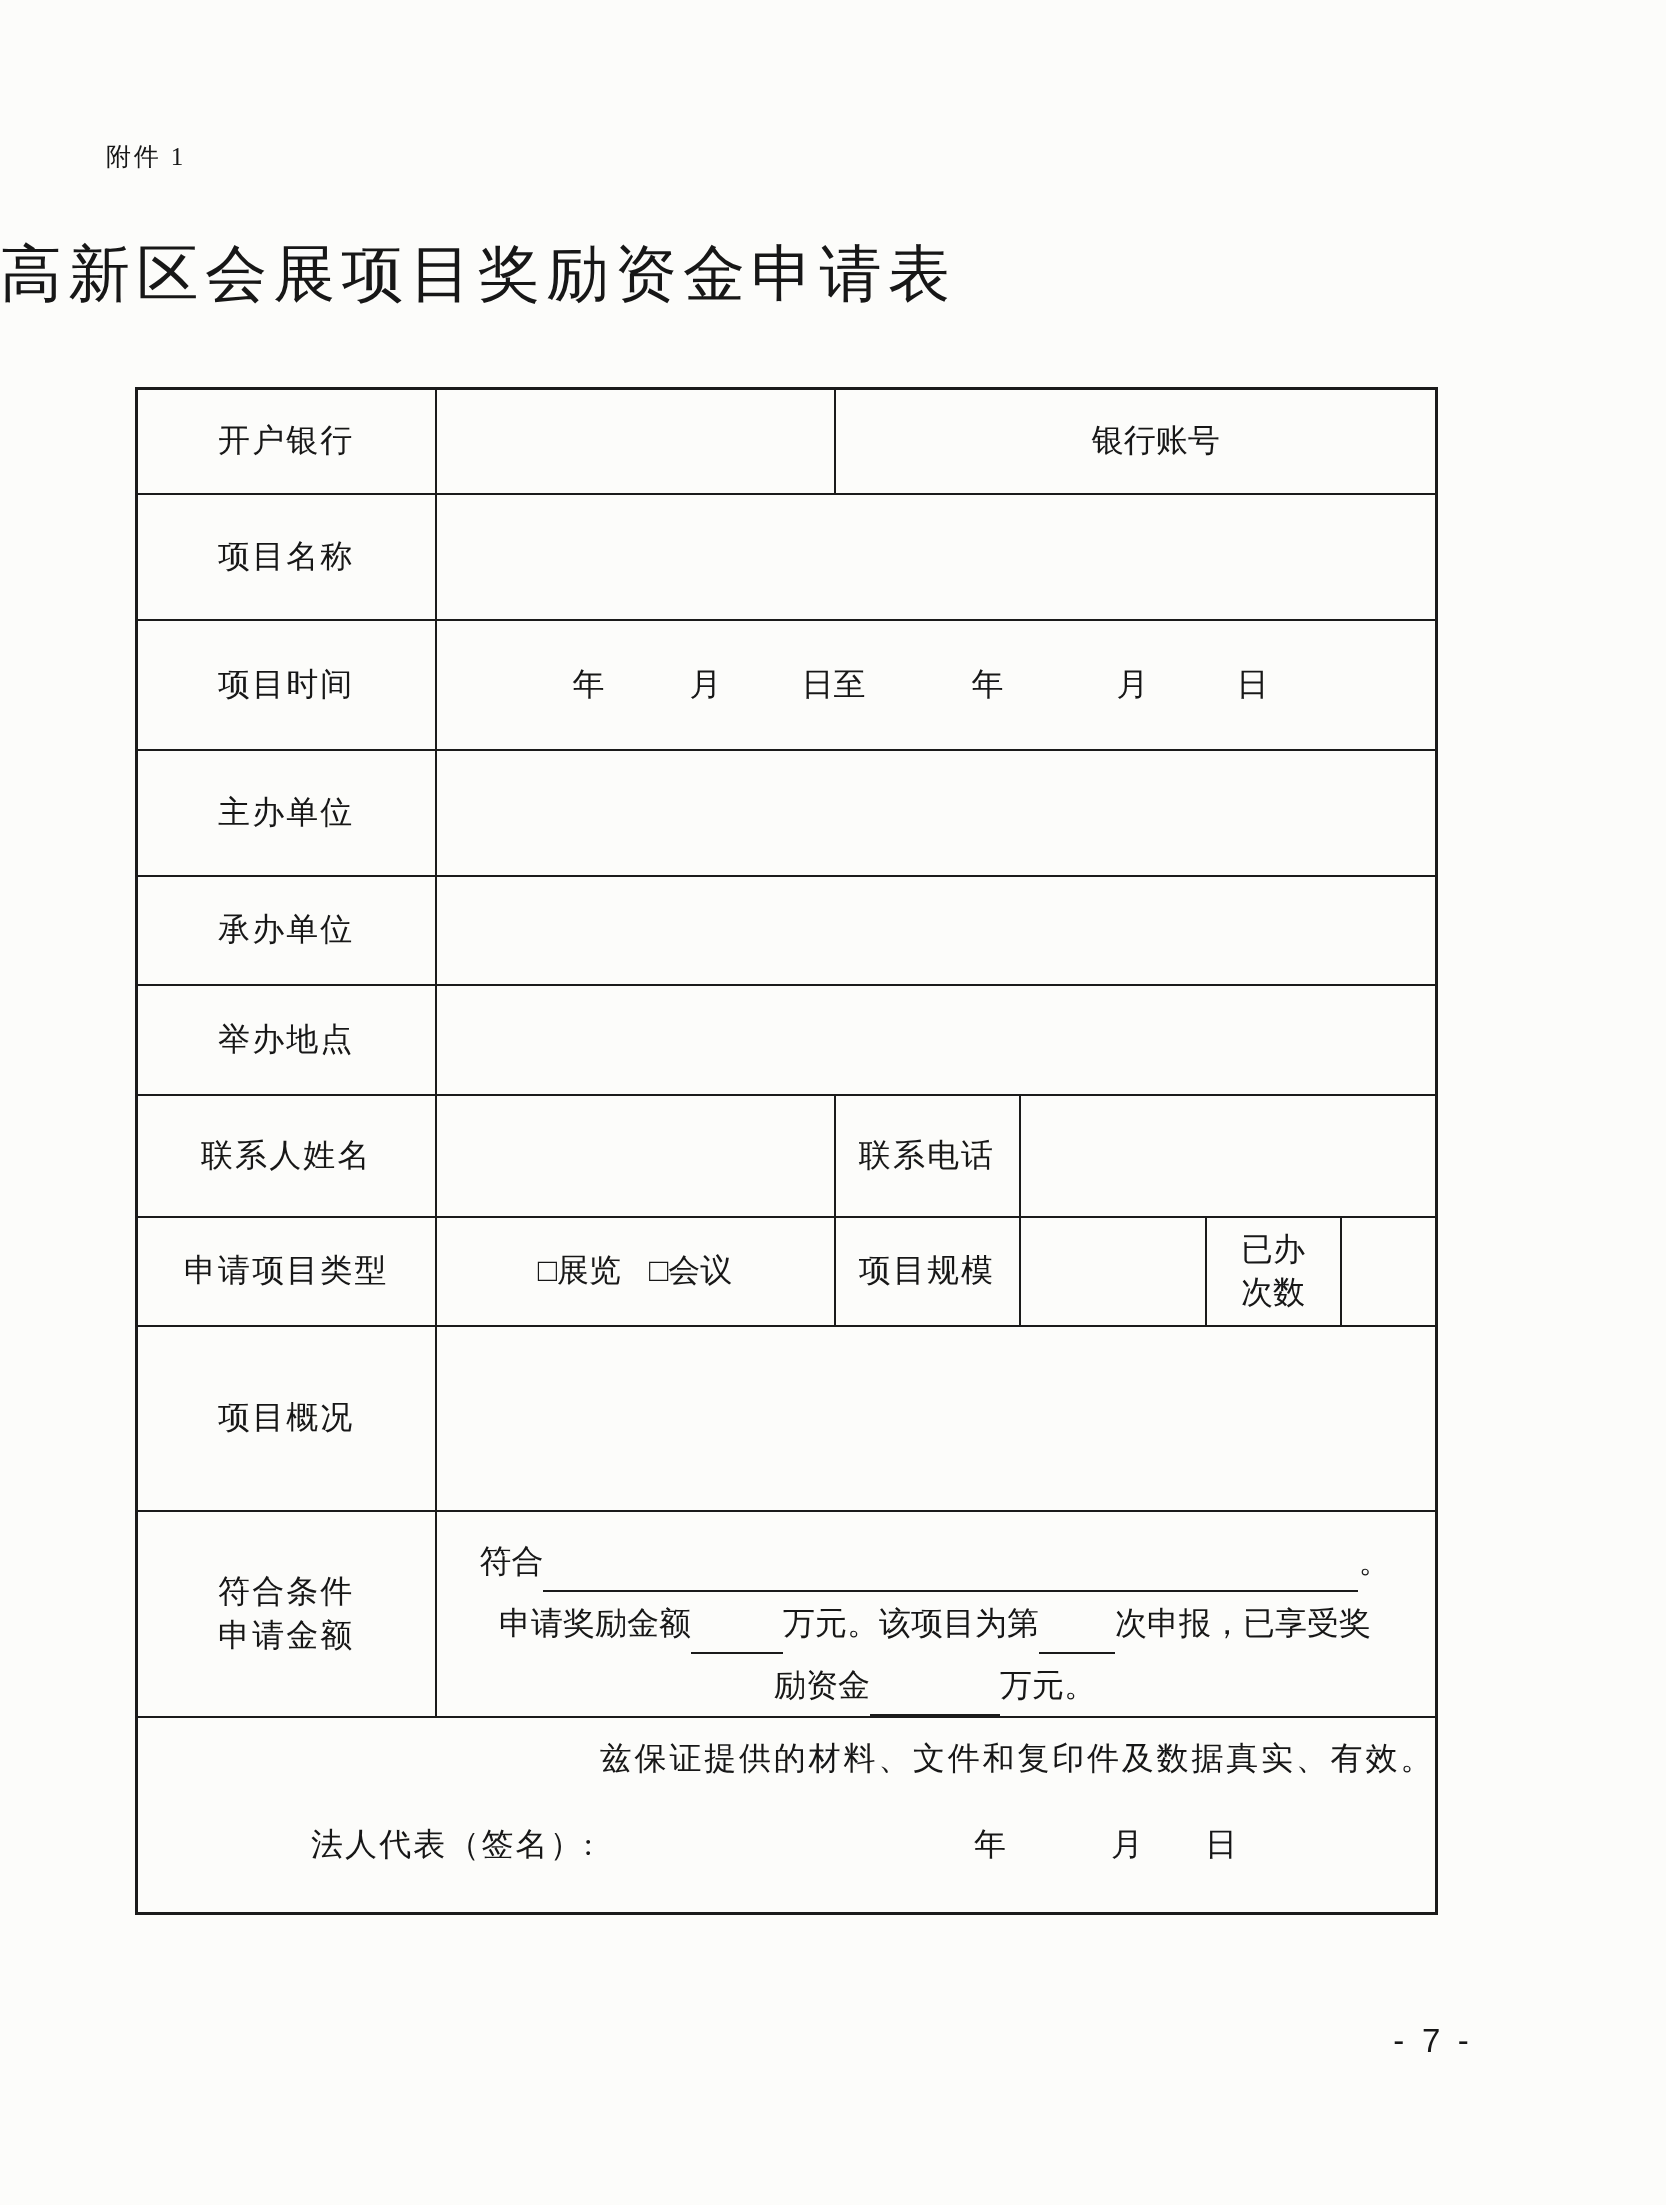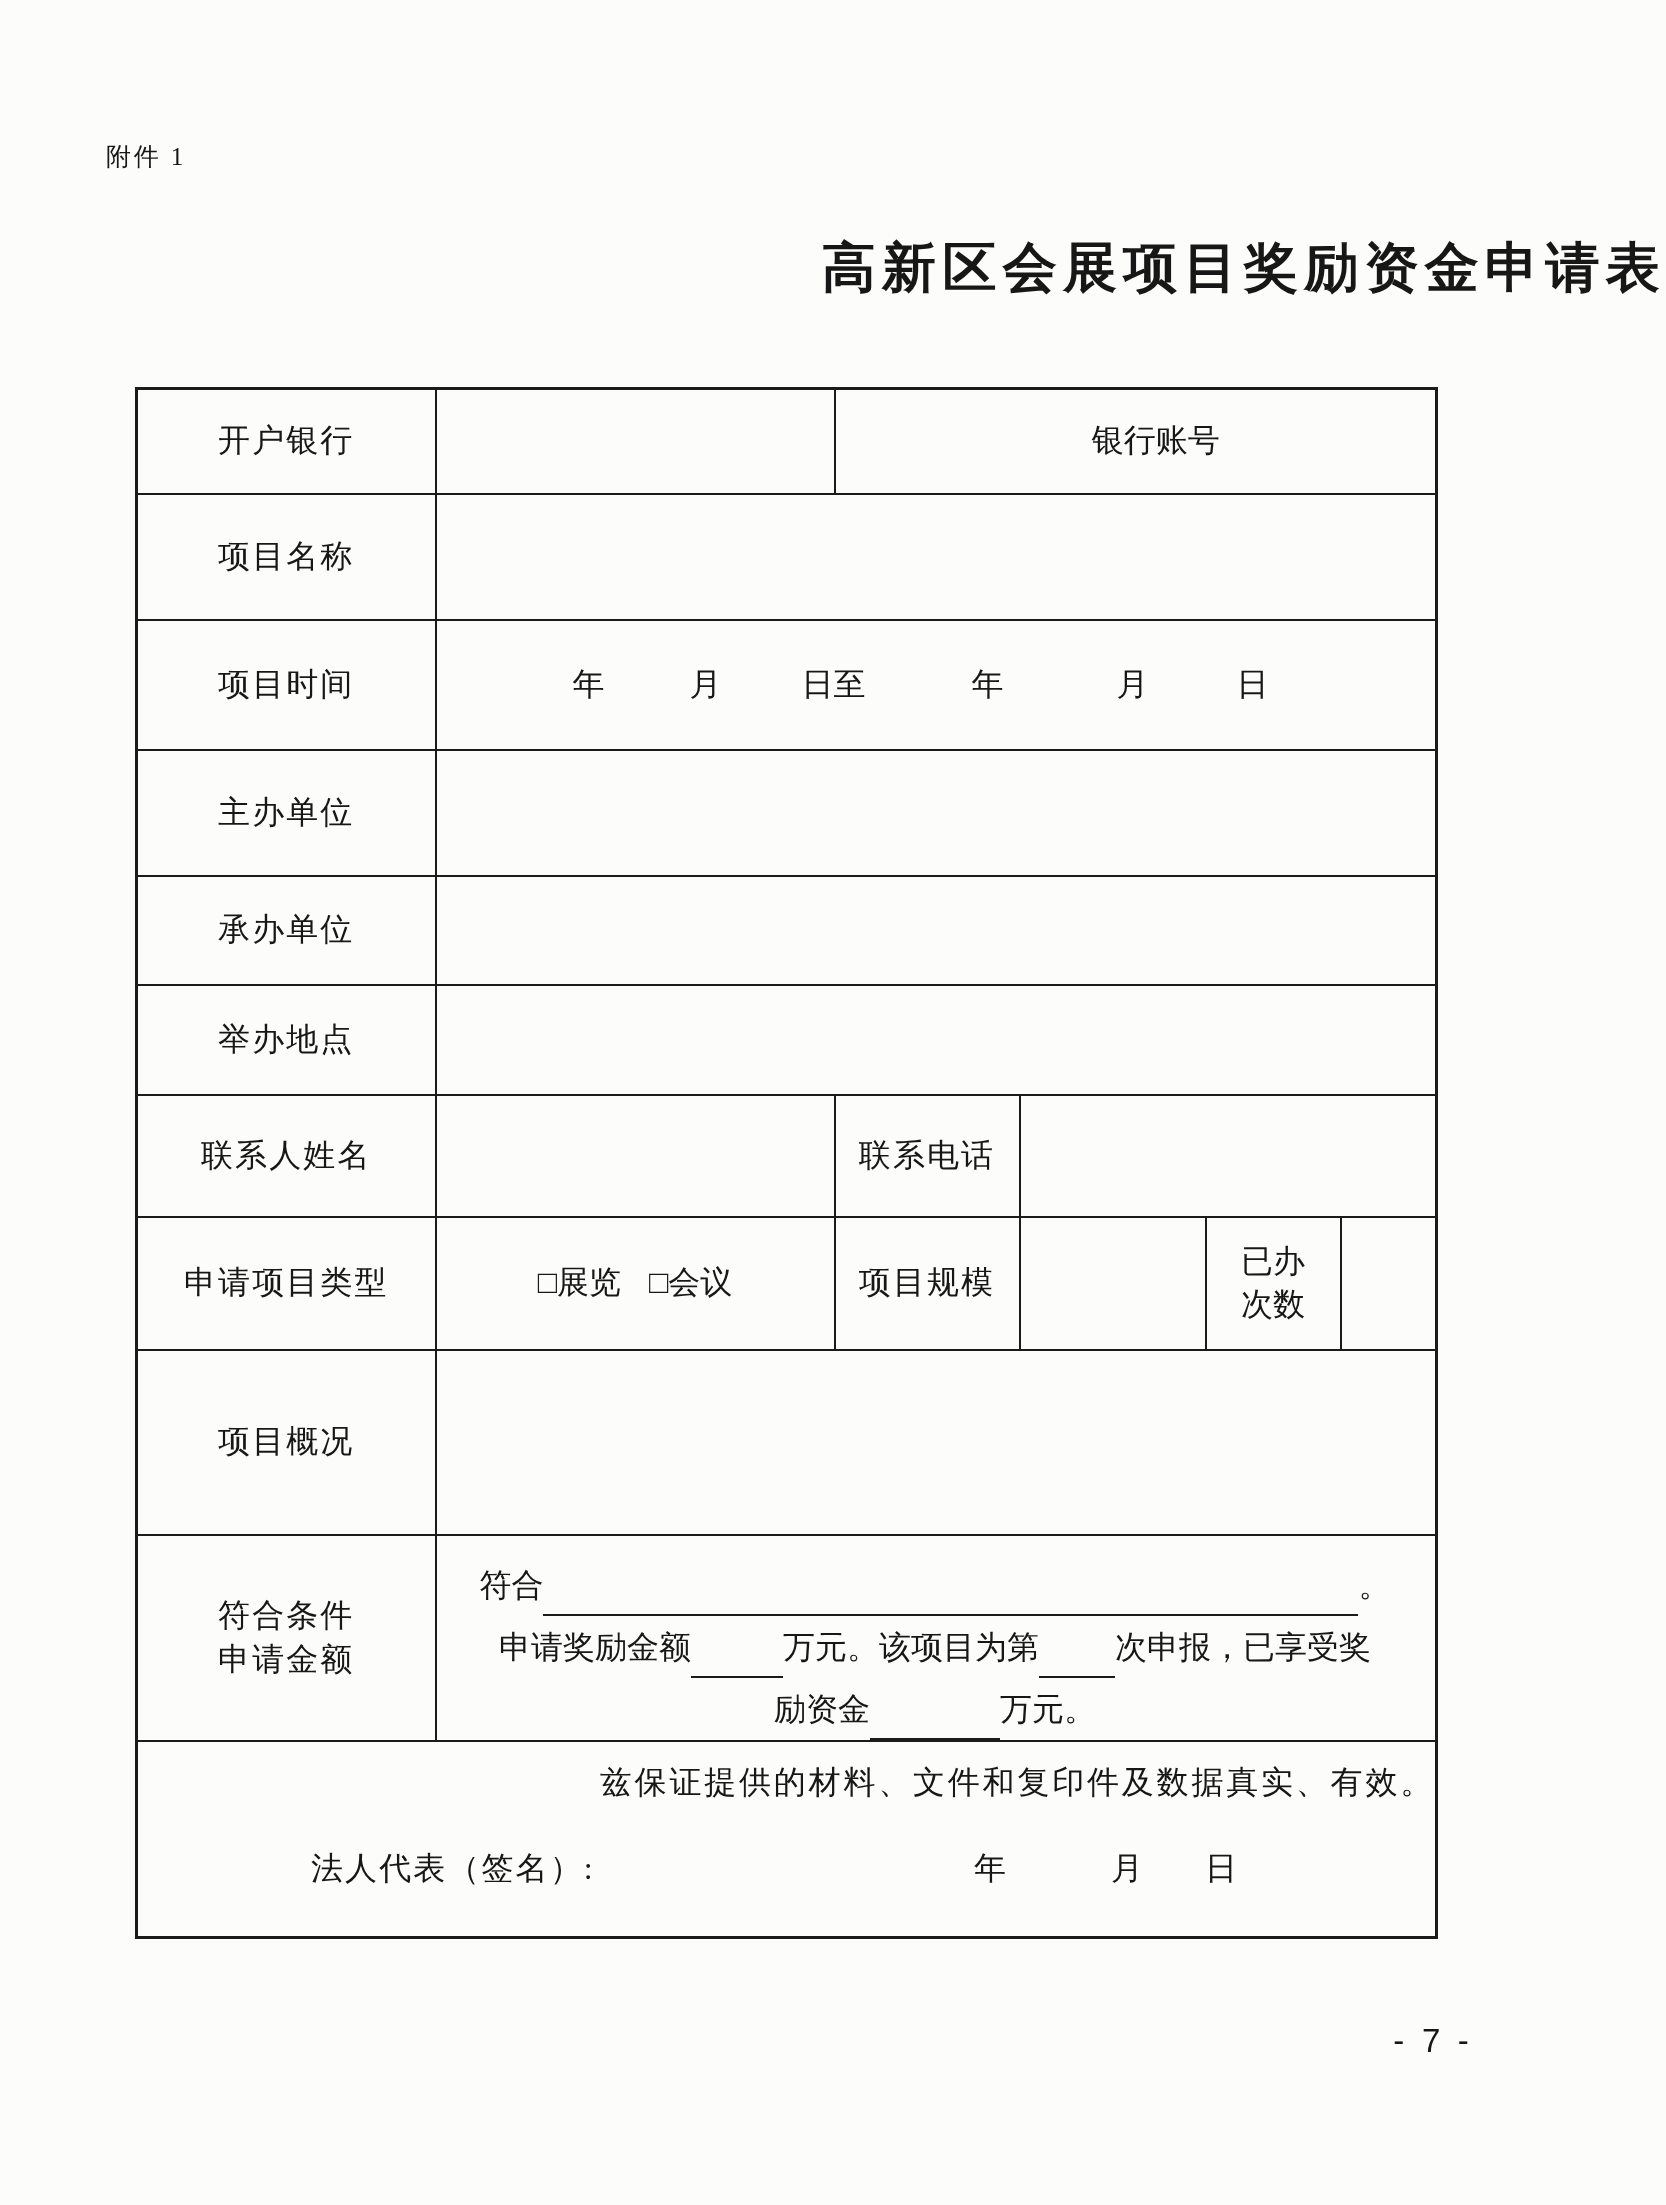--- a/index.html
+++ b/index.html
@@ -11,22 +11,22 @@
     font-family:"Liberation Serif","DejaVu Serif",serif;
     color:#171717;
     overflow:hidden;
   }
   .attachment {
     position:absolute; left:106px; top:140px;
     font-size:25px; letter-spacing:2.8px;
   }
   .doc-title {
     position:absolute; left:0; right:0; top:232px;
-    text-align:right;
-    font-size:54px; font-weight:bold; letter-spacing:6.3px;
+    text-align:left;
+    font-size:62px; font-weight:normal; letter-spacing:6.3px;
   }
   table.form {
     position:absolute; left:135px; top:387px;
     width:1299px;
     border-collapse:collapse; table-layout:fixed;
     border:3.5px solid #1b1b1b;
   }
   table.form td {
     border:2.1px solid #1b1b1b;
     font-size:32px;
@@ -144,21 +144,21 @@
       <td colspan="5"></td>
     </tr>
 
     <tr style="height:122px">
       <td class="label-cell">联系人姓名</td>
       <td></td>
       <td class="label-cell">联系电话</td>
       <td colspan="3"></td>
     </tr>
 
-    <tr style="height:133px">
+    <tr style="height:109px">
       <td class="label-cell">申请项目类型</td>
       <td>
         <div class="opts">
           <span>□展览</span>
           <span>□会议</span>
         </div>
       </td>
       <td class="label-cell">项目规模</td>
       <td></td>
       <td class="two-line">

